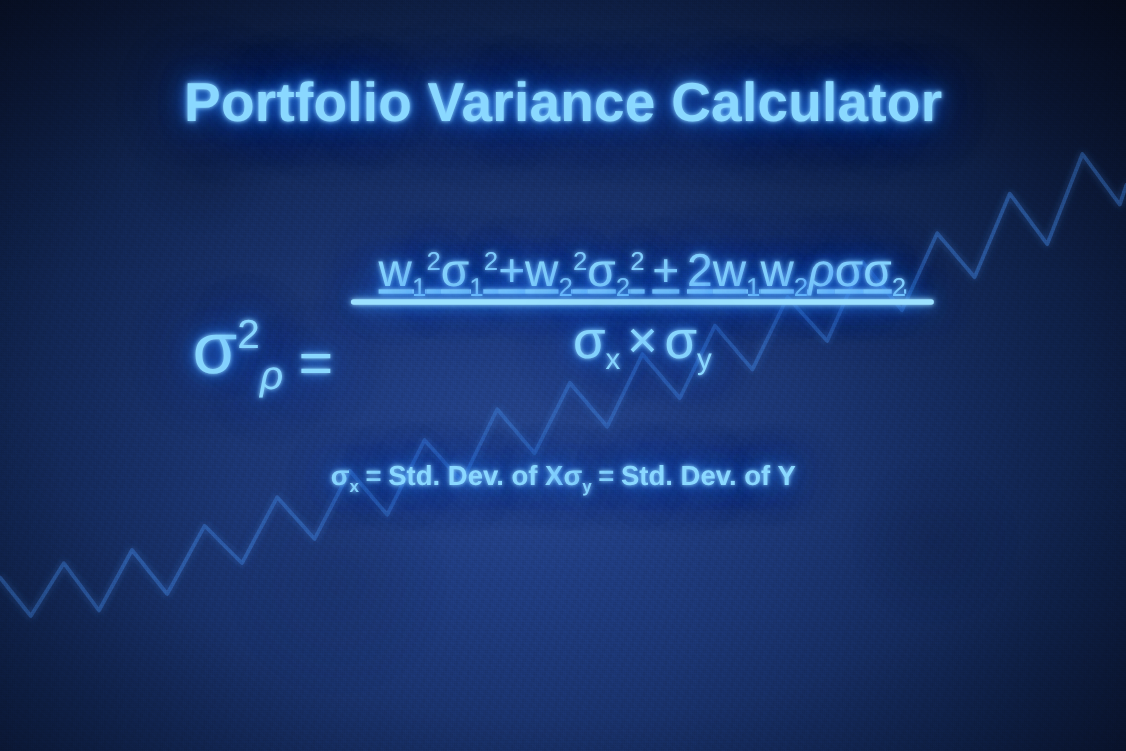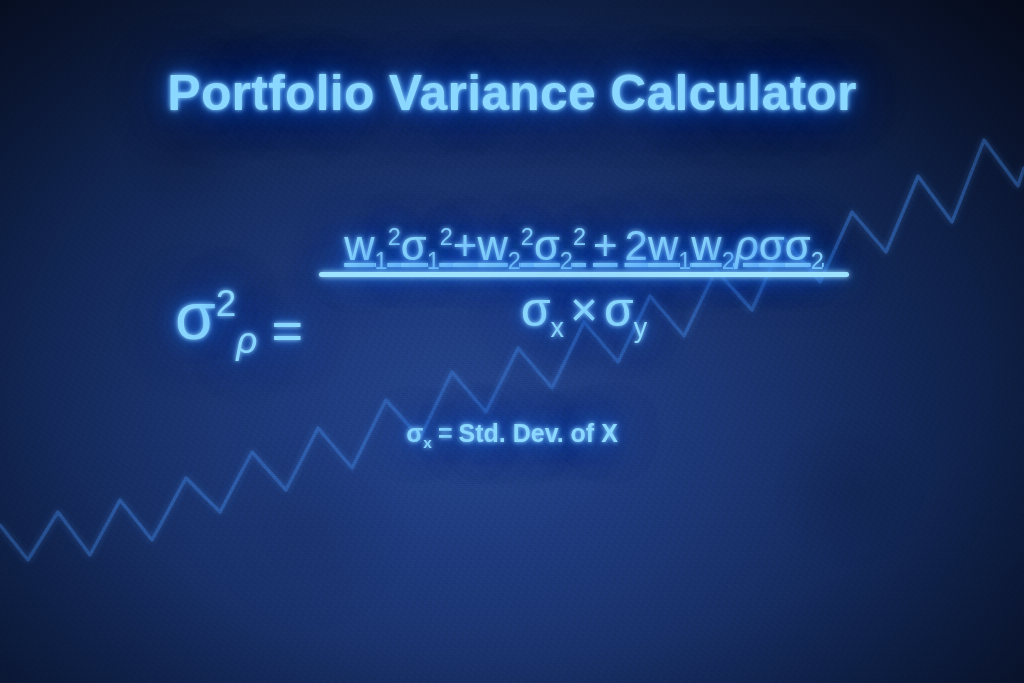--- a/index.html
+++ b/index.html
@@ -204,15 +204,16 @@
 
       <div class="fbar"></div>
 
       <div class="denom neon"><span>σ</span><sub>x</sub><span class="times">×</span><span>σ</span><sub>y</sub></div>
 
     </div>
   </div>
 
   <div id="legend">
     <div class="leg-item neon"><span>σ</span><sub>x</sub><span style="margin:0 6px">=</span><span>Std. Dev. of X</span></div>
+    <div class="leg-item neon"><span>σ</span><sub>y</sub><span style="margin:0 6px">=</span><span>Std. Dev. of Y</span></div>
   </div>
 
 </div>
 
 </body></html>

